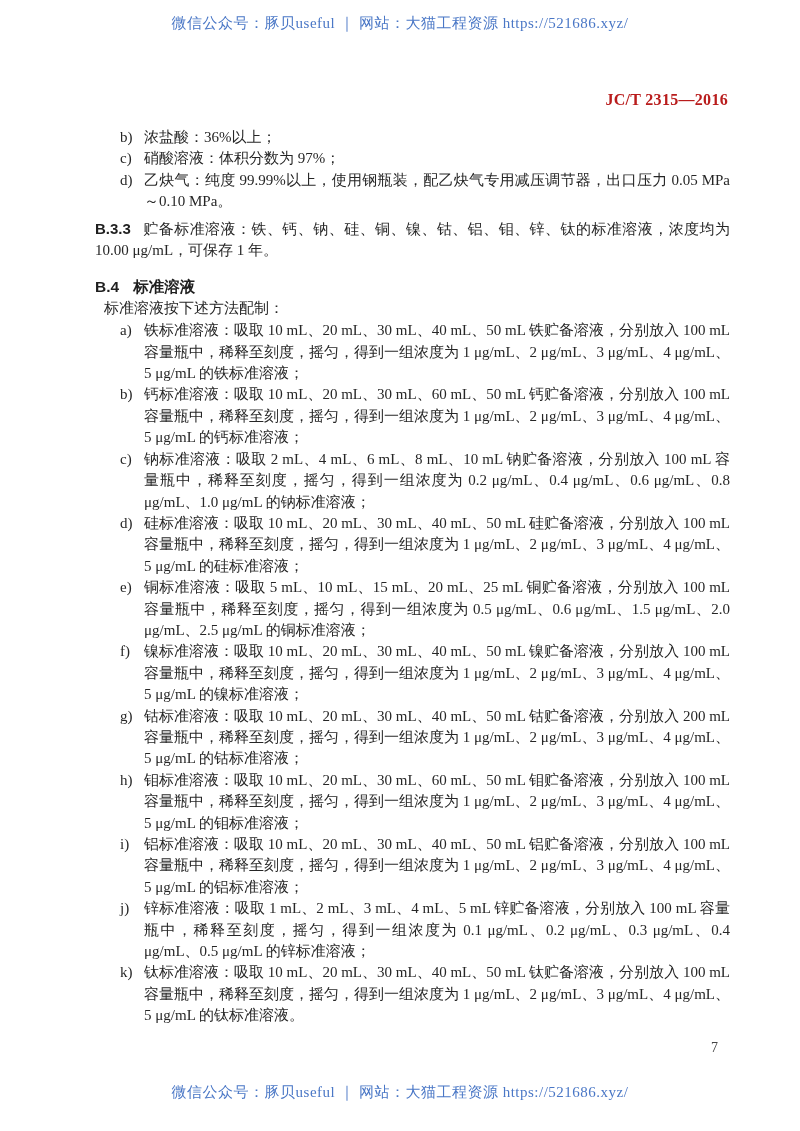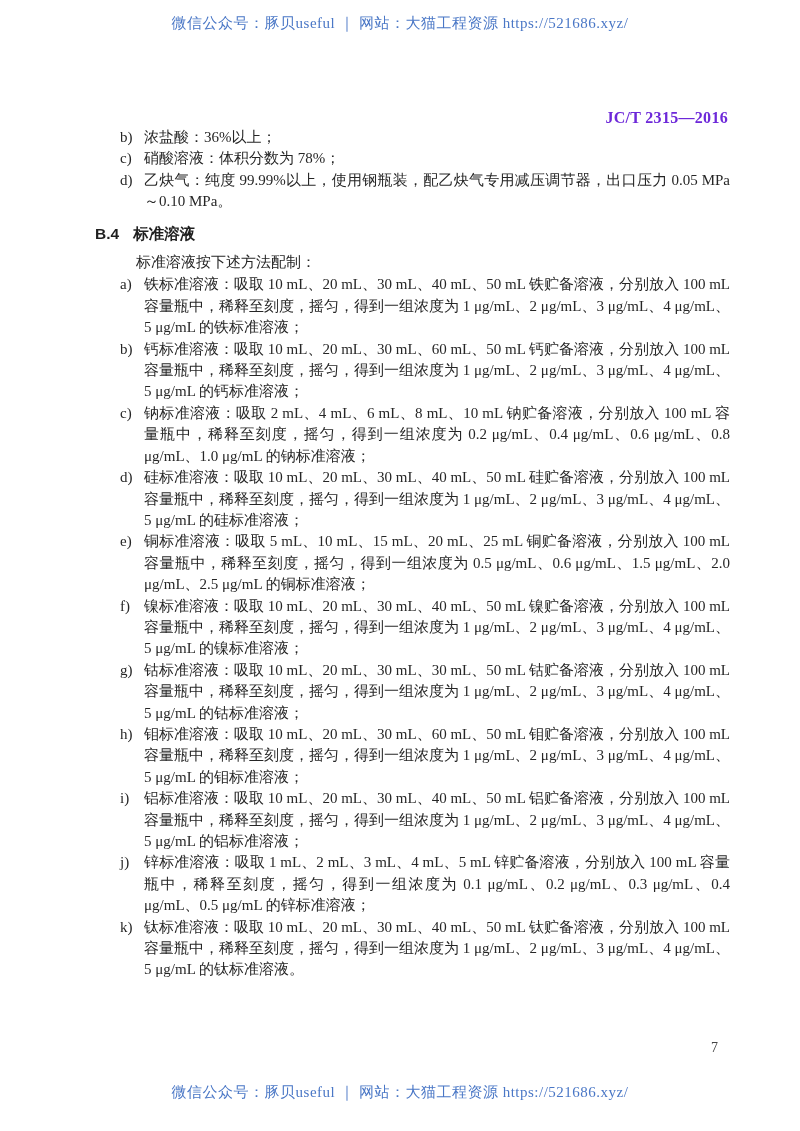--- a/index.html
+++ b/index.html
@@ -19,25 +19,25 @@
     text-align: center;
     color: #4a77c6;
     font-size: 15px;
     letter-spacing: 0.5px;
     white-space: nowrap;
   }
   .banner-top { top: 14px; }
   .banner-bottom { top: 1083px; }
   .doc-number {
     position: absolute;
-    top: 109px;
+    top: 91px;
     right: 72px;
     font-weight: bold;
     font-size: 16px;
-    color: #6d28d9;
+    color: #b91c1c;
     letter-spacing: 0.3px;
   }
   .content {
     position: absolute;
     top: 127px;
     left: 95px;
     width: 635px;
     font-size: 15px;
     line-height: 21.4px;
   }
@@ -60,29 +60,28 @@
     text-justify: inter-character;
   }
   .clause-num {
     font-family: "Liberation Sans", "DejaVu Sans", sans-serif;
     font-weight: bold;
     padding-right: 12px;
     color: #1f1f1f;
   }
   .section-heading {
     margin-top: 10px;
-    margin-bottom: 8px;
     font-family: "Liberation Sans", "DejaVu Sans", sans-serif;
     font-weight: bold;
     font-size: 15.5px;
     color: #1f1f1f;
   }
   .section-heading .sec-num { padding-right: 14px; }
   .intro {
-    margin-left: 41px;
+    margin-left: 9px;
     margin-bottom: 1px;
   }
   .page-number {
     position: absolute;
     top: 1040px;
     right: 82px;
     font-size: 14px;
     color: #444444;
   }
 </style>
@@ -96,27 +95,28 @@
   <div class="doc-number">JC/T 2315—2016</div>
 
   <div class="content">
 
     <div class="li">
       <span class="li-label">b)</span>
       <span class="li-text">浓盐酸：36%以上；</span>
     </div>
     <div class="li">
       <span class="li-label">c)</span>
-      <span class="li-text">硝酸溶液：体积分数为 78%；</span>
+      <span class="li-text">硝酸溶液：体积分数为 97%；</span>
     </div>
     <div class="li">
       <span class="li-label">d)</span>
       <span class="li-text">乙炔气：纯度 99.99%以上，使用钢瓶装，配乙炔气专用减压调节器，出口压力 0.05 MPa～0.10 MPa。</span>
     </div>
 
+    <p class="clause"><span class="clause-num">B.3.3</span><span>贮备标准溶液：铁、钙、钠、硅、铜、镍、钴、铝、钼、锌、钛的标准溶液，浓度均为 10.00 μg/mL，可保存 1 年。</span></p>
 
     <div class="section-heading"><span class="sec-num">B.4</span><span>标准溶液</span></div>
 
     <div class="intro">标准溶液按下述方法配制：</div>
 
     <div class="li">
       <span class="li-label">a)</span>
       <span class="li-text">铁标准溶液：吸取 10 mL、20 mL、30 mL、40 mL、50 mL 铁贮备溶液，分别放入 100 mL 容量瓶中，稀释至刻度，摇匀，得到一组浓度为 1 μg/mL、2 μg/mL、3 μg/mL、4 μg/mL、5 μg/mL 的铁标准溶液；</span>
     </div>
     <div class="li">
@@ -134,21 +134,21 @@
     <div class="li">
       <span class="li-label">e)</span>
       <span class="li-text">铜标准溶液：吸取 5 mL、10 mL、15 mL、20 mL、25 mL 铜贮备溶液，分别放入 100 mL 容量瓶中，稀释至刻度，摇匀，得到一组浓度为 0.5 μg/mL、0.6 μg/mL、1.5 μg/mL、2.0 μg/mL、2.5 μg/mL 的铜标准溶液；</span>
     </div>
     <div class="li">
       <span class="li-label">f)</span>
       <span class="li-text">镍标准溶液：吸取 10 mL、20 mL、30 mL、40 mL、50 mL 镍贮备溶液，分别放入 100 mL 容量瓶中，稀释至刻度，摇匀，得到一组浓度为 1 μg/mL、2 μg/mL、3 μg/mL、4 μg/mL、5 μg/mL 的镍标准溶液；</span>
     </div>
     <div class="li">
       <span class="li-label">g)</span>
-      <span class="li-text">钴标准溶液：吸取 10 mL、20 mL、30 mL、30 mL、50 mL 钴贮备溶液，分别放入 100 mL 容量瓶中，稀释至刻度，摇匀，得到一组浓度为 1 μg/mL、2 μg/mL、3 μg/mL、4 μg/mL、5 μg/mL 的钴标准溶液；</span>
+      <span class="li-text">钴标准溶液：吸取 10 mL、20 mL、30 mL、40 mL、50 mL 钴贮备溶液，分别放入 200 mL 容量瓶中，稀释至刻度，摇匀，得到一组浓度为 1 μg/mL、2 μg/mL、3 μg/mL、4 μg/mL、5 μg/mL 的钴标准溶液；</span>
     </div>
     <div class="li">
       <span class="li-label">h)</span>
       <span class="li-text">钼标准溶液：吸取 10 mL、20 mL、30 mL、60 mL、50 mL 钼贮备溶液，分别放入 100 mL 容量瓶中，稀释至刻度，摇匀，得到一组浓度为 1 μg/mL、2 μg/mL、3 μg/mL、4 μg/mL、5 μg/mL 的钼标准溶液；</span>
     </div>
     <div class="li">
       <span class="li-label">i)</span>
       <span class="li-text">铝标准溶液：吸取 10 mL、20 mL、30 mL、40 mL、50 mL 铝贮备溶液，分别放入 100 mL 容量瓶中，稀释至刻度，摇匀，得到一组浓度为 1 μg/mL、2 μg/mL、3 μg/mL、4 μg/mL、5 μg/mL 的铝标准溶液；</span>
     </div>
     <div class="li">

